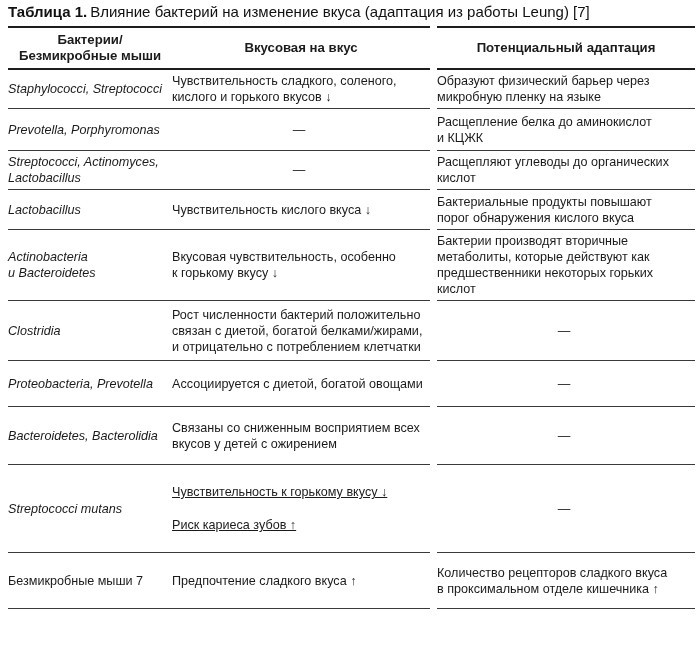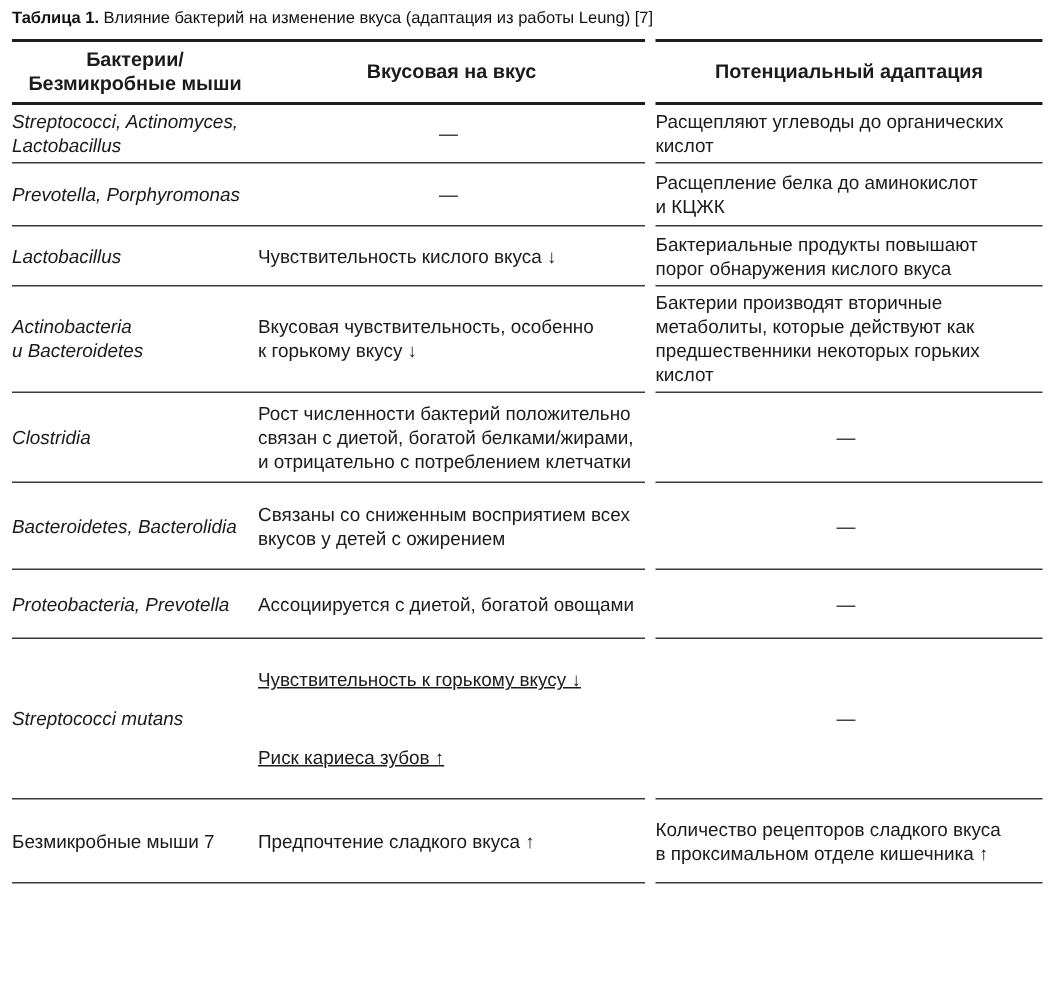--- a/index.html
+++ b/index.html
@@ -5,21 +5,21 @@
   * { box-sizing: border-box; }
   html, body { margin: 0; padding: 0; background: #ffffff; }
   body {
     width: 700px; height: 665px;
     font-family: "Liberation Sans", "DejaVu Sans", sans-serif;
     color: #1b1b1b;
     overflow: hidden;
   }
   .page { padding: 4px 5px 0 8px; }
 
-  .caption { font-size: 11px; line-height: 14px; margin: 1px 0 7px 0; color: #111; }
+  .caption { font-size: 15px; line-height: 14px; margin: 1px 0 7px 0; color: #111; }
   .caption-label { font-weight: bold; margin-right: 3px; }
 
   table.t {
     border-collapse: separate;
     border-spacing: 0;
     table-layout: fixed;
     width: 687px;
     font-size: 12.6px;
     line-height: 16px;
   }
@@ -45,21 +45,21 @@
   }
 
   tbody td {
     border-bottom: 1px solid #3a3a3a;
     vertical-align: middle;
     padding: 3px 4px 3px 0;
     white-space: pre-line;
   }
 
   td p { margin: 0; padding: 0; text-decoration: underline; }
-  td p + p { margin-top: 20px; }
+  td p + p { margin-top: 1px; }
 
   .latin { font-style: italic; }
   .plain { font-style: normal; }
   td.dash { text-align: center; }
 </style>
 </head>
 <body>
 
 <div class="page">
 
@@ -77,34 +77,42 @@
     <thead>
       <tr style="height:43px;">
         <th>Бактерии/
 Безмикробные мыши</th>
         <th>Вкусовая на вкус</th>
         <th class="gapcol"></th>
         <th>Потенциальный адаптация</th>
       </tr>
     </thead>
     <tbody>
+      <tr style="height:33px;">
+        <td><span class="latin">Staphylococci, Streptococci</span></td>
+        <td>Чувствительность сладкого, соленого,
+кислого и горького вкусов ↓</td>
+        <td class="gapcol"></td>
+        <td>Образуют физический барьер через
+микробную пленку на языке</td>
+      </tr>
+      <tr style="height:42px;">
+        <td><span class="latin">Prevotella, Porphyromonas</span></td>
+        <td class="dash">—</td>
+        <td class="gapcol"></td>
+        <td>Расщепление белка до аминокислот
+и КЦЖК</td>
+      </tr>
       <tr style="height:32px;">
         <td><span class="latin">Streptococci, Actinomyces,
 Lactobacillus</span></td>
         <td class="dash">—</td>
         <td class="gapcol"></td>
         <td>Расщепляют углеводы до органических
 кислот</td>
-      </tr>
-      <tr style="height:42px;">
-        <td><span class="latin">Prevotella, Porphyromonas</span></td>
-        <td class="dash">—</td>
-        <td class="gapcol"></td>
-        <td>Расщепление белка до аминокислот
-и КЦЖК</td>
       </tr>
       <tr style="height:40px;">
         <td><span class="latin">Lactobacillus</span></td>
         <td>Чувствительность кислого вкуса ↓</td>
         <td class="gapcol"></td>
         <td>Бактериальные продукты повышают
 порог обнаружения кислого вкуса</td>
       </tr>
       <tr style="height:56px;">
         <td><span class="latin">Actinobacteria
@@ -117,30 +125,30 @@
 предшественники некоторых горьких кислот</td>
       </tr>
       <tr style="height:60px;">
         <td><span class="latin">Clostridia</span></td>
         <td>Рост численности бактерий положительно
 связан с диетой, богатой белками/жирами,
 и отрицательно с потреблением клетчатки</td>
         <td class="gapcol"></td>
         <td class="dash">—</td>
       </tr>
+      <tr style="height:46px;">
+        <td><span class="latin">Proteobacteria, Prevotella</span></td>
+        <td>Ассоциируется с диетой, богатой овощами</td>
+        <td class="gapcol"></td>
+        <td class="dash">—</td>
+      </tr>
       <tr style="height:58px;">
         <td><span class="latin">Bacteroidetes, Bacterolidia</span></td>
         <td>Связаны со сниженным восприятием всех
 вкусов у детей с ожирением</td>
-        <td class="gapcol"></td>
-        <td class="dash">—</td>
-      </tr>
-      <tr style="height:46px;">
-        <td><span class="latin">Proteobacteria, Prevotella</span></td>
-        <td>Ассоциируется с диетой, богатой овощами</td>
         <td class="gapcol"></td>
         <td class="dash">—</td>
       </tr>
       <tr style="height:56px;">
         <td><span class="latin">Streptococci mutans</span></td>
         <td>
           <p>Чувствительность к горькому вкусу ↓</p>
           <p>Риск кариеса зубов ↑</p>
         </td>
         <td class="gapcol"></td>

